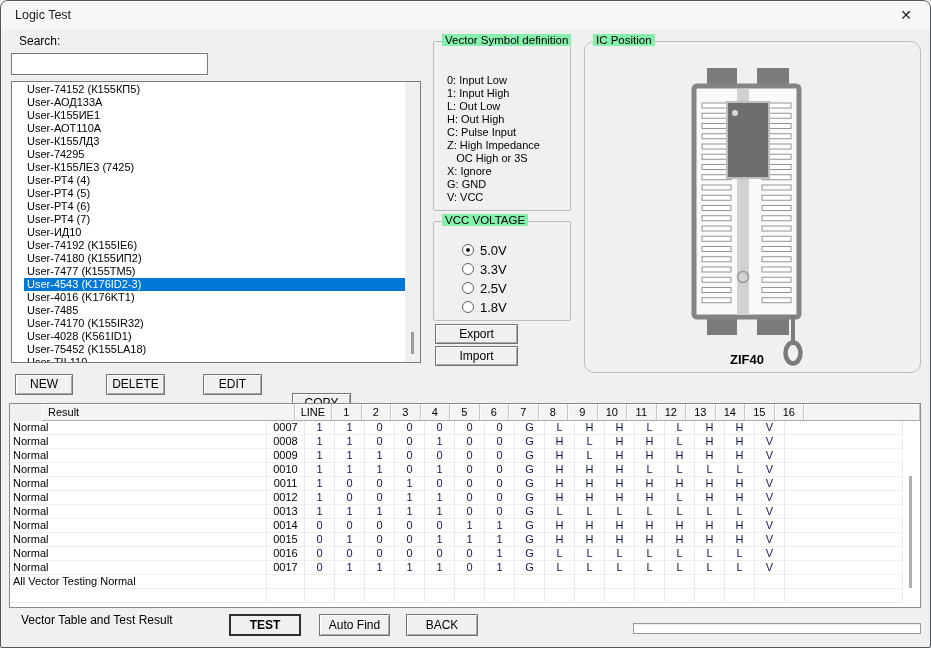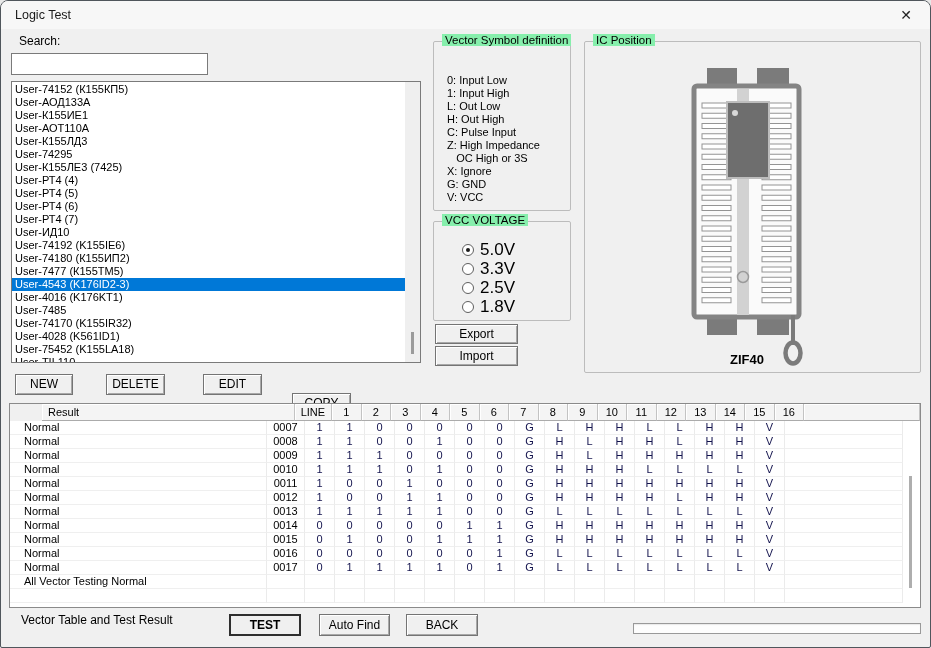--- a/index.html
+++ b/index.html
@@ -16,21 +16,21 @@
   .search-label { position:absolute; left:18px; top:33px; }
   .search-input {
     position:absolute; left:10px; top:52px; width:197px; height:22px;
     border:1px solid #7a7a7a; background:#fff; font:12px "Liberation Sans",sans-serif; padding:0 4px;
   }
 
   .listbox {
     position:absolute; left:10px; top:80px; width:410px; height:282px;
     background:#fff; border:1px solid #7a7a7a; overflow:hidden;
   }
-  .list-inner { position:absolute; left:0; top:1px; width:393px; }
+  .list-inner { position:absolute; left:12px; top:1px; width:393px; }
   .list-item { height:13px; line-height:13px; font-size:11px; padding-left:3px; color:#000; white-space:nowrap; }
   .list-item.selected { background:#0078d7; color:#fff; }
   .list-gutter { position:absolute; right:0; top:0; width:15px; height:100%; background:#efefef; }
   .list-thumb { position:absolute; right:6px; top:250px; width:3px; height:22px; background:#9b9b9b; }
 
   .btn {
     position:absolute; height:21px; background:#f0f0f0;
     border:1px solid #747474; box-shadow:inset 1px 1px 0 #ffffff, inset -1px -1px 0 #a8a8a8;
     font:12px "Liberation Sans",sans-serif; color:#000; text-align:center; line-height:19px; cursor:pointer;
   }
@@ -50,45 +50,45 @@
 
   .gb-vcc { left:432px; top:220px; width:138px; height:100px; }
   .radio-row { position:absolute; left:28px; height:16px; display:flex; align-items:center; cursor:pointer; }
   .radio-circle {
     width:12px; height:12px; border-radius:50%; border:1px solid #5f5f5f; background:#fff;
     display:inline-block; position:relative; margin-right:6px;
   }
   .radio-circle.checked::after {
     content:""; position:absolute; left:3px; top:3px; width:4px; height:4px; border-radius:50%; background:#1c1c1c;
   }
-  .radio-label { font-size:17px; color:#000;text-align:right; }
+  .radio-label { font-size:13px; color:#000;text-align:right; }
 
   .btn-export { left:434px; top:323px; width:83px; height:20px; line-height:18px; }
   .btn-import { left:434px; top:345px; width:83px; height:20px; line-height:18px; }
 
-  .gb-ic { left:583px; top:40px; width:337px; height:332px; }
+  .gb-ic { left:583px; top:40px; width:337px; height:332px;border-radius:10px; }
   .zif-label { position:absolute; left:107px; top:310px; width:110px; text-align:center; font-size:13px; font-weight:bold; color:#000; }
 
   .rtable {
     position:absolute; left:8px; top:402px; width:912px; height:205px;
     background:#fff; border:1px solid #8a8a8a; overflow:hidden;
   }
   .thead { display:flex; height:17px; background:#f0f0f0;padding-left:32px; }
   .th {
     background:#f4f4f4; border-right:1px solid #c3c3c3; border-bottom:1px solid #ababab;
     box-shadow:inset 1px 1px 0 #ffffff; font-size:11px; line-height:16px; color:#000; text-align:center;
   }
   .th-result { width:257px; text-align:left; padding-left:6px; }
   .th-line { width:38px; }
   .th-val { width:30px; }
   .th-fill { width:118px; }
   .th-rest { flex:1; background:#f5f5f5; border-bottom:1px solid #d9d9d9; }
   .tr { display:flex; height:14px; }
   .td { border-right:1px solid #ebebeb; border-bottom:1px solid #efefef; font-size:11px; line-height:13px; }
-  .td-result { width:257px; padding-left:14px; color:#000; }
+  .td-result { width:257px; padding-left:3px; color:#000; }
   .td-line { width:38px; text-align:center; color:#000; }
   .td-val { width:30px; text-align:center; color:#14144e; }
   .td-fill { width:118px; }
   .table-thumb { position:absolute; left:899px; top:72px; width:3px; height:112px; background:#aeaeae; }
 
   .bottom-label { position:absolute; left:20px; top:612px; font-size:12px; color:#000; }
   .btn-test { left:228px; top:613px; width:72px; height:22px; border:2px solid #2f2f2f; line-height:18px; box-shadow:none;font-weight:bold; }
   .btn-autofind { left:318px; top:613px; width:71px; height:22px; line-height:20px; }
   .btn-back { left:405px; top:613px; width:72px; height:22px; line-height:20px; }
   .progress {

